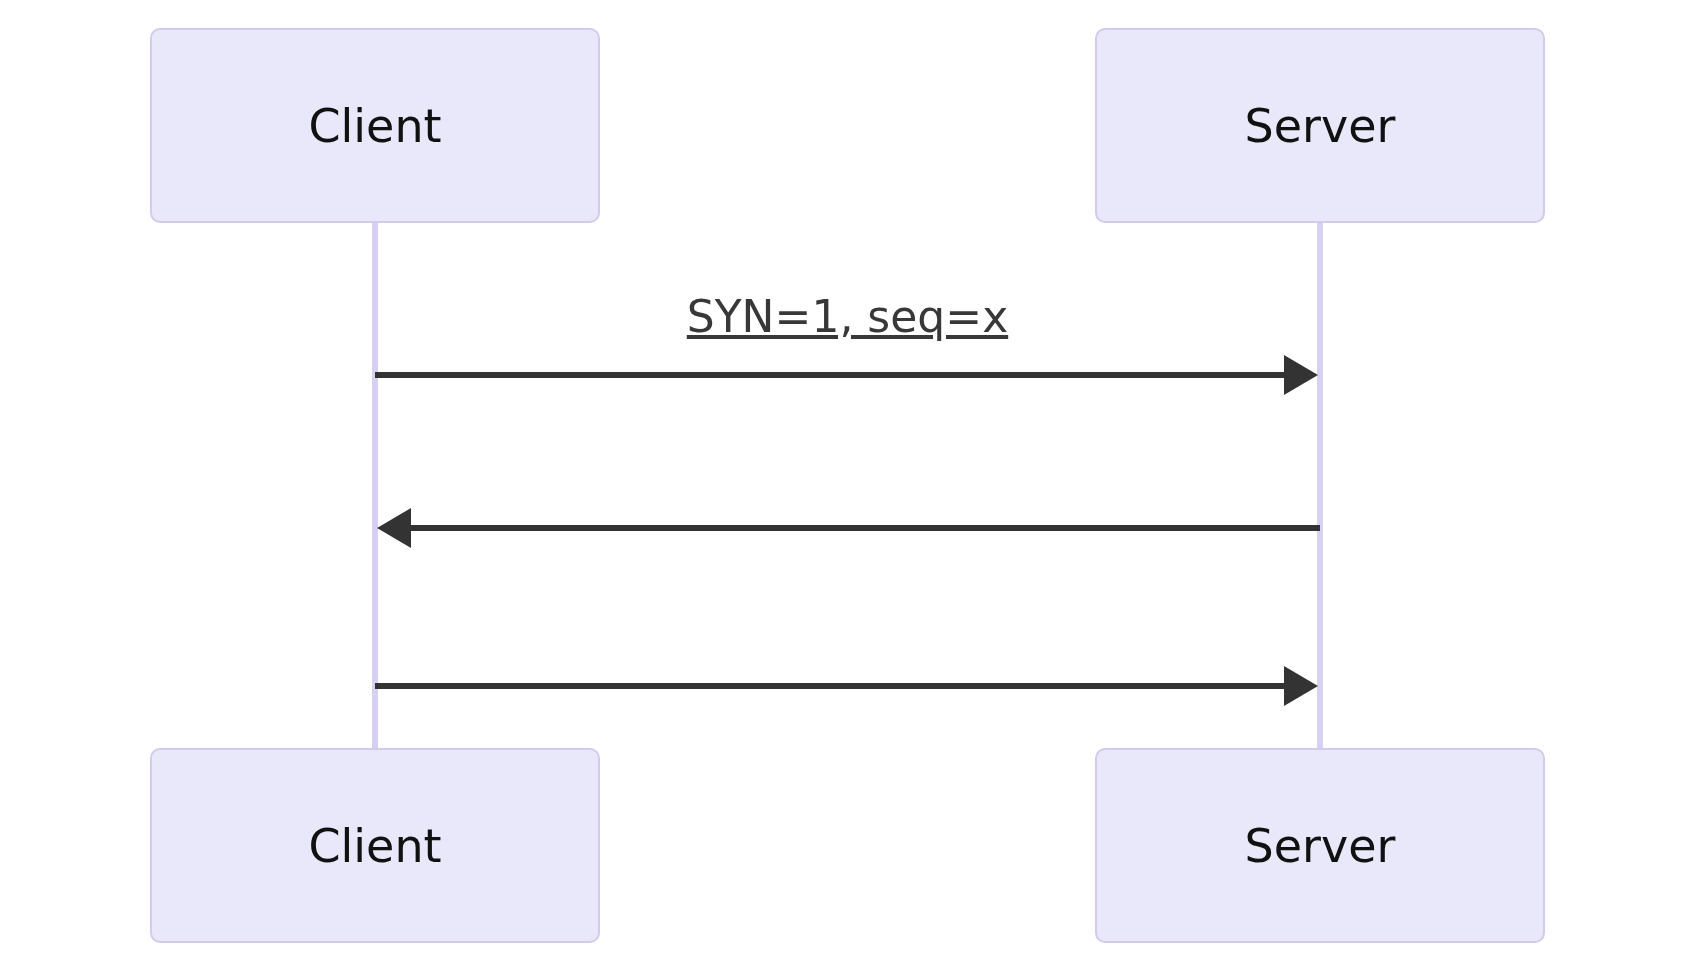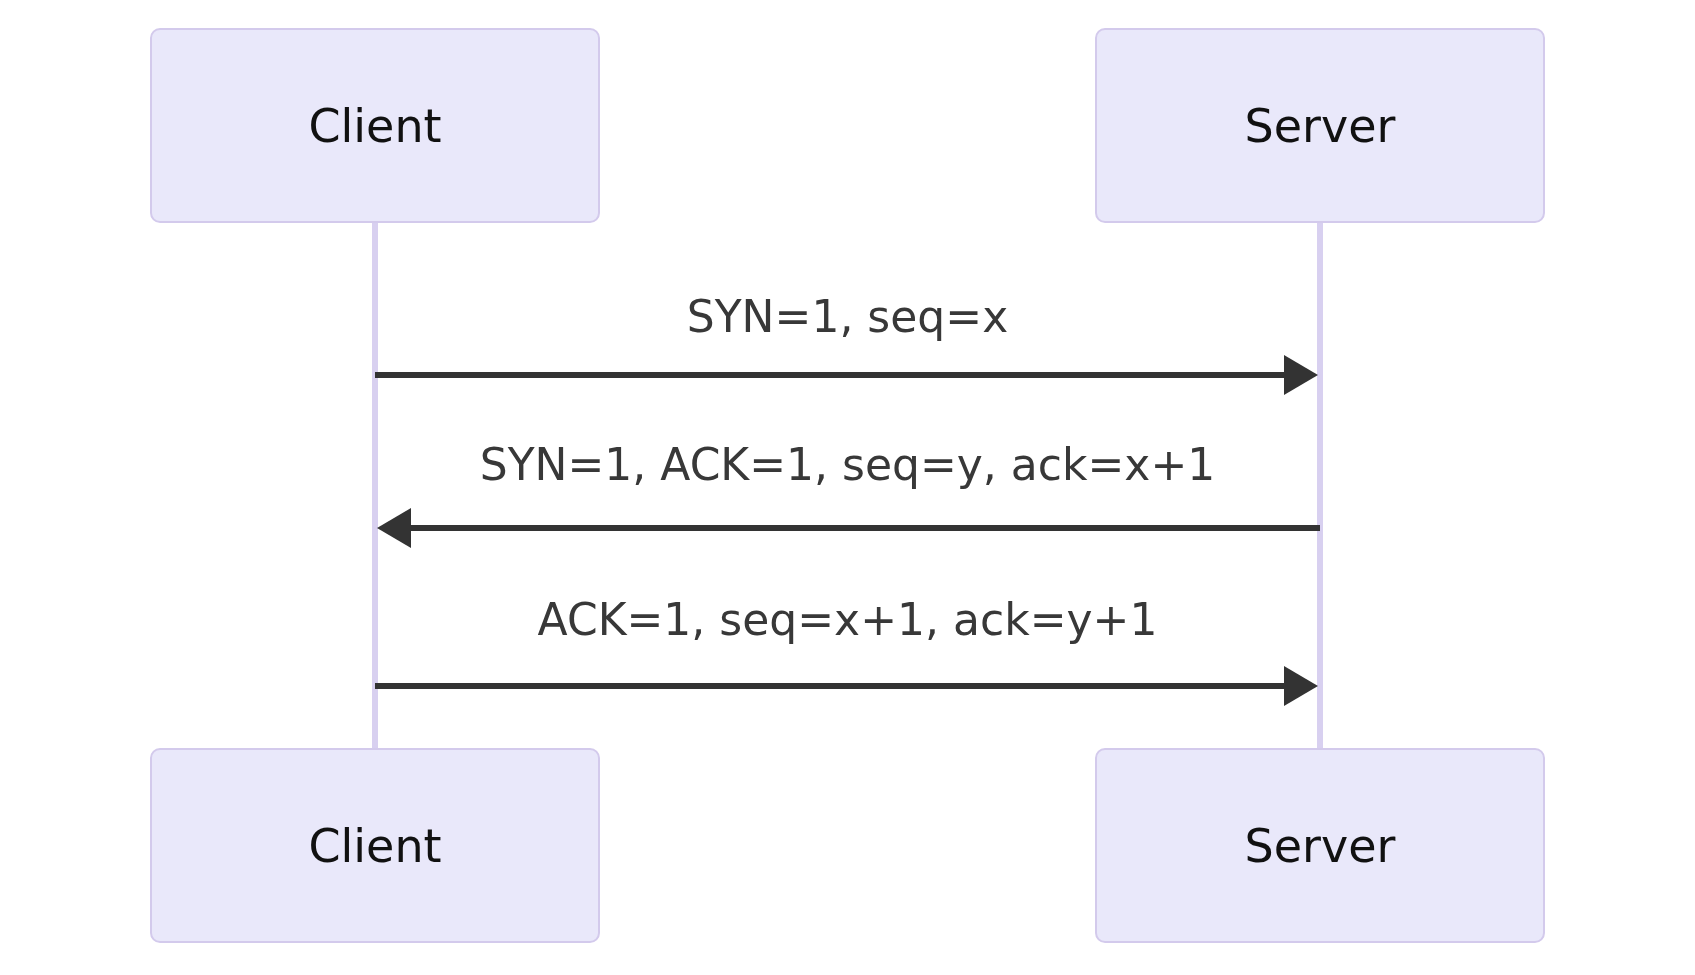--- a/index.html
+++ b/index.html
@@ -56,21 +56,21 @@
     position: absolute;
     left: 375px;
     width: 945px;
     height: 56px;
     line-height: 56px;
     text-align: center;
     color: var(--message-text);
     font-size: 44px;
     white-space: nowrap;
   }
-  .msg-label.m1 { top: 289px; }
+  .msg-label.m1 { top: 289px; text-decoration: underline; }
   .msg-label.m2 { top: 437px; }
   .msg-label.m3 { top: 592px; }
   .msg-line {
     position: absolute;
     height: 6px;
     width: 909px;
     background: var(--arrow);
   }
   .msg-line.to-right { left: 375px; }
   .msg-line.to-left  { left: 411px; }
@@ -108,25 +108,23 @@
     <span>Client</span>
   </div>
   <div class="actor-box col-server row-top">
     <span>Server</span>
   </div>
 
   <div class="msg-label m1">SYN=1, seq=x</div>
   <div class="msg-line to-right l1"></div>
   <div class="arrowhead right a1"></div>
 
-  <div class="msg-label m2">SYN=1, ACK=1, seq=y, ack=x+1</div>
   <div class="msg-line to-left l2"></div>
   <div class="arrowhead left a2"></div>
 
-  <div class="msg-label m3">ACK=1, seq=x+1, ack=y+1</div>
   <div class="msg-line to-right l3"></div>
   <div class="arrowhead right a3"></div>
 
   <div class="actor-box col-client row-bottom">
     <span>Client</span>
   </div>
   <div class="actor-box col-server row-bottom">
     <span>Server</span>
   </div>
 

